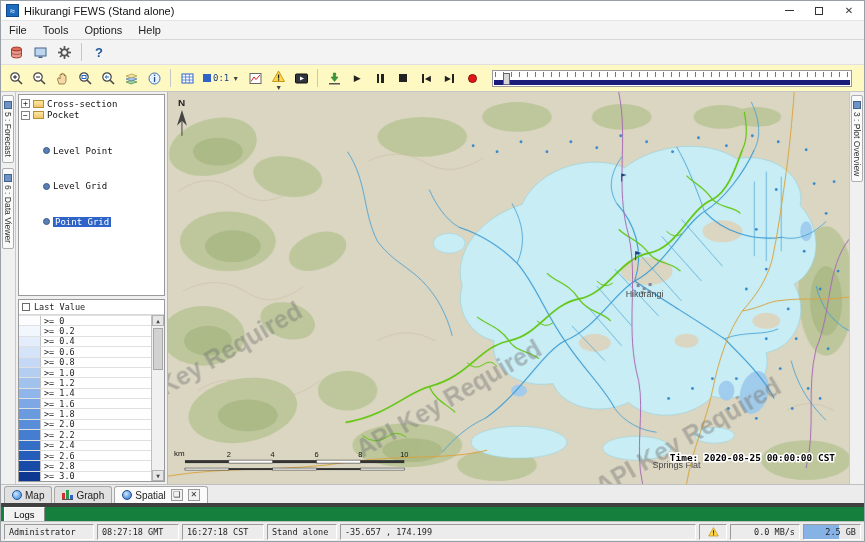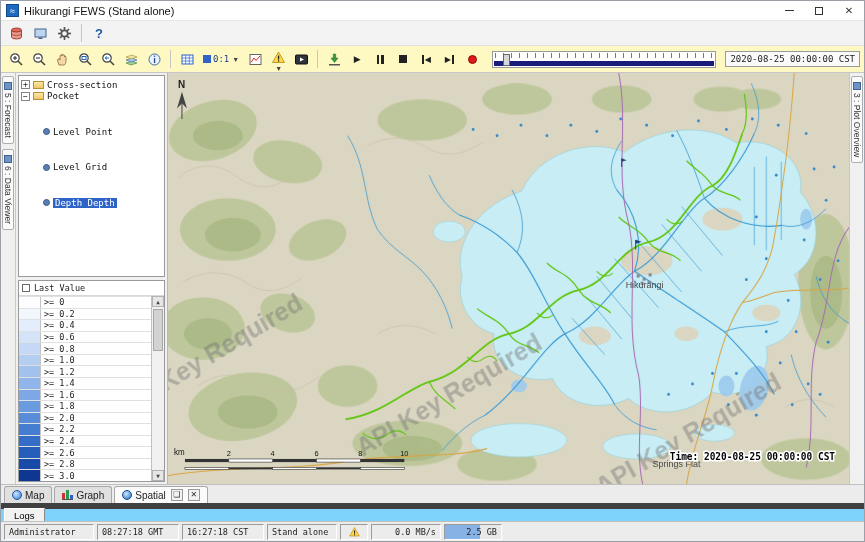--- a/index.html
+++ b/index.html
@@ -86,21 +86,21 @@
   .btab.active { background:#fbfbfb; }
   .globe-icon { width:10px; height:10px; border-radius:50%; background:radial-gradient(circle at 35% 35%, #cfe6ff, #2e7cd6); border:1px solid #1c5aa8; }
   .graph-icon { width:11px; height:10px; border-bottom:1px solid #555;
       background:linear-gradient(#d03030,#d03030) 0px 100%/3px 6px no-repeat,
                  linear-gradient(#2a9a50,#2a9a50) 4px 100%/3px 9px no-repeat,
                  linear-gradient(#3060c8,#3060c8) 8px 100%/3px 4px no-repeat; }
   .spatial-icon { width:10px; height:10px; border-radius:50%; background:radial-gradient(circle at 40% 35%, #cfe8ff, #1f66c4); border:1px solid #164e98; }
   .tab-ctrl { width:12px; height:12px; border:1px solid #9a9a9a; background:#f2f2f2; font-size:8px; line-height:10px; text-align:center; color:#333; margin-left:2px; }
 
   
-  .logs-row { height:18px; flex:0 0 auto; background:#7dd3fc; border-top:6px solid #404040; display:flex; align-items:center; padding:0 3px; }
+  .logs-row { height:18px; flex:0 0 auto; background:#15803d; border-top:4px solid #404040; display:flex; align-items:center; padding:0 3px; }
   .logs-btn { height:15px; padding:0 9px; font-size:9.5px; background:#f2f2f2; border:1px solid; border-color:#ffffff #8a8a8a #8a8a8a #ffffff; }
 
   
   .statusbar { height:20px; flex:0 0 auto; background:#ececec; border-top:1px solid #c0c0c0; display:flex; align-items:center; gap:3px; padding:0 3px; font-family:"DejaVu Sans Mono",monospace; font-size:8.5px; }
   .scell { height:16px; border:1px solid; border-color:#9a9a9a #ffffff #ffffff #9a9a9a; padding:0 4px; display:flex; align-items:center; background:#ececec; white-space:nowrap; overflow:hidden; flex:0 0 auto; }
   .scell.grow { flex:1 1 auto; }
   .scell.mem { background:linear-gradient(90deg,#86b2e6 0 62%, #e8e8e8 62%); justify-content:flex-end; }
 </style>
 </head>
 <body>
@@ -116,20 +116,26 @@
         </span>
       <span class="win-btn">
           <i class="max-glyph"></i>
         </span>
       <span class="win-btn">
           <span class="close-glyph">✕</span>
         </span>
     </div>
   </div>
 
+  <div class="menubar">
+    <span class="menu-item">File</span>
+    <span class="menu-item">Tools</span>
+    <span class="menu-item">Options</span>
+    <span class="menu-item">Help</span>
+  </div>
 
   <div class="toolbar1">
     <span class="tb-btn">
       <svg width="15" height="15" viewBox="0 0 15 15">
         <path d="M2.5,4 v7 a5,2 0 0 0 10,0 v-7" fill="#e8998d" stroke="#8a2a20" stroke-width="0.8"></path>
         <ellipse cx="7.5" cy="4" rx="5" ry="2" fill="#e06a5a" stroke="#8a2a20" stroke-width="0.8"></ellipse>
         <path d="M2.5,7.5 a5,2 0 0 0 10,0" fill="none" stroke="#8a2a20" stroke-width="0.6"></path>
       </svg>
     </span>
     <span class="tb-btn">
@@ -269,21 +275,20 @@
         <span class="step-icon">▶<i></i></span>
       </span>
     <span class="tb-btn">
         <span class="rec-icon"></span>
       </span>
     <div class="timeline">
       <div class="timeline-ticks"></div>
       <div class="timeline-bar"></div>
       <div class="timeline-handle"></div>
     </div>
-    <span class="tb-datetime">2020-08-25 00:00:00 CST</span>
   </div>
 
   <div class="body">
 
     <div class="vstrip left">
       <div class="vtab">
         <span class="vtab-icon"></span>
         <span>5 : Forecast</span>
       </div>
       <div class="vtab">
@@ -307,21 +312,21 @@
         <div class="trow child">
           <span class="leaf-icon"></span>
           <span class="tlabel">Level Point</span>
         </div>
         <div class="trow child">
           <span class="leaf-icon"></span>
           <span class="tlabel">Level Grid</span>
         </div>
         <div class="trow child">
           <span class="leaf-icon"></span>
-          <span class="tlabel sel">Depth Depth</span>
+          <span class="tlabel sel">Point Grid</span>
         </div>
       </div>
 
       <div class="legend-box">
         <div class="legend-header">
           <span class="checkbox"></span>
           <span>Last Value</span>
         </div>
         <div class="legend-body">
           <div class="legend-rows">
@@ -650,20 +655,21 @@
 
   <div class="logs-row">
     <button class="logs-btn">Logs</button>
   </div>
 
   <div class="statusbar">
     <span class="scell" style="width:90px;">Administrator</span>
     <span class="scell" style="width:82px;">08:27:18 GMT</span>
     <span class="scell" style="width:82px;">16:27:18 CST</span>
     <span class="scell" style="width:70px;">Stand alone</span>
+    <span class="scell grow">-35.657 , 174.199</span>
     <span class="scell" style="width:28px; justify-content:center;">
       <svg width="13" height="12" viewBox="0 0 15 15">
         <path d="M7.5,2 L13.5,12.5 L1.5,12.5 Z" fill="#ffd84a" stroke="#b8860b" stroke-width="0.8"></path>
         <rect x="6.9" y="5.5" width="1.3" height="4" fill="#222"></rect>
         <rect x="6.9" y="10.3" width="1.3" height="1.3" fill="#222"></rect>
       </svg>
     </span>
     <span class="scell" style="width:70px; justify-content:flex-end;">0.0 MB/s</span>
     <span class="scell mem" style="width:58px;">2.5 GB</span>
   </div>

